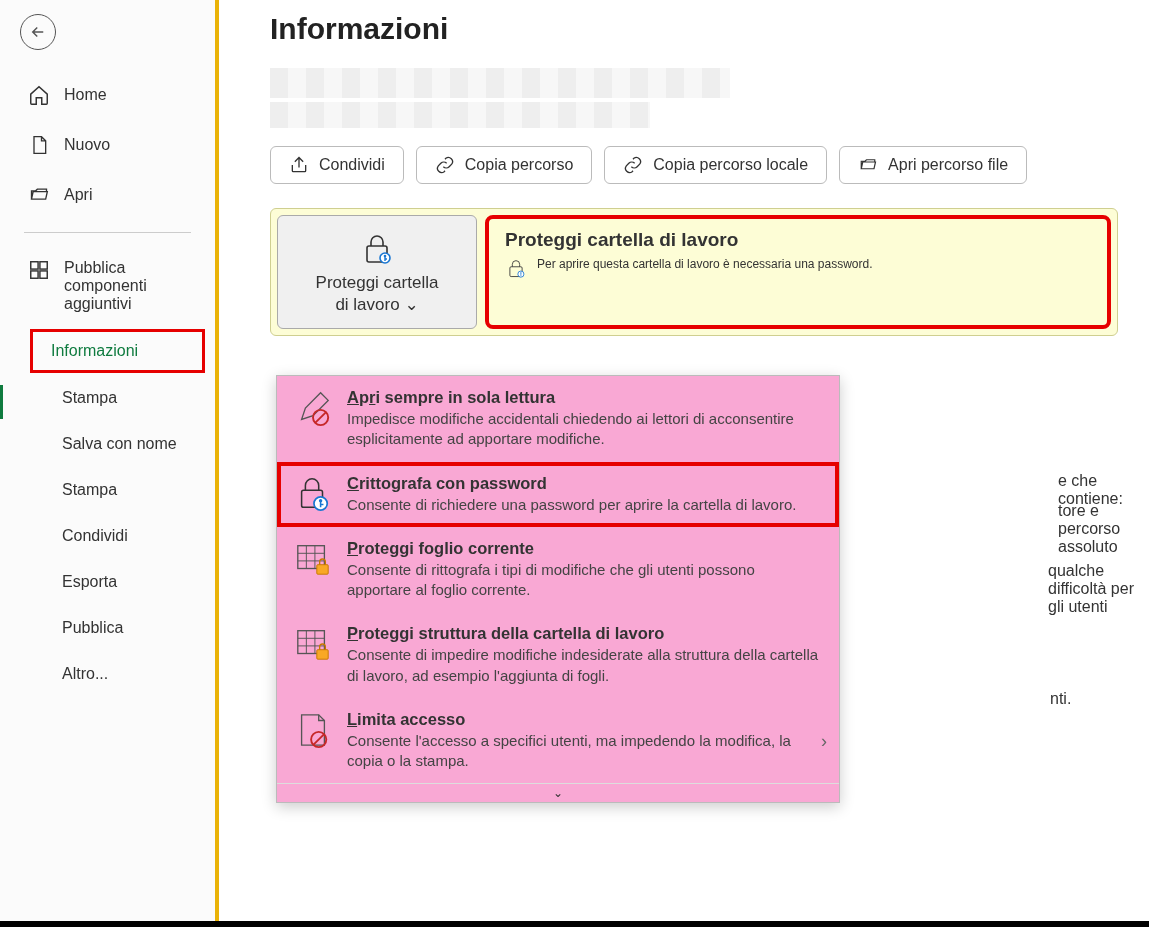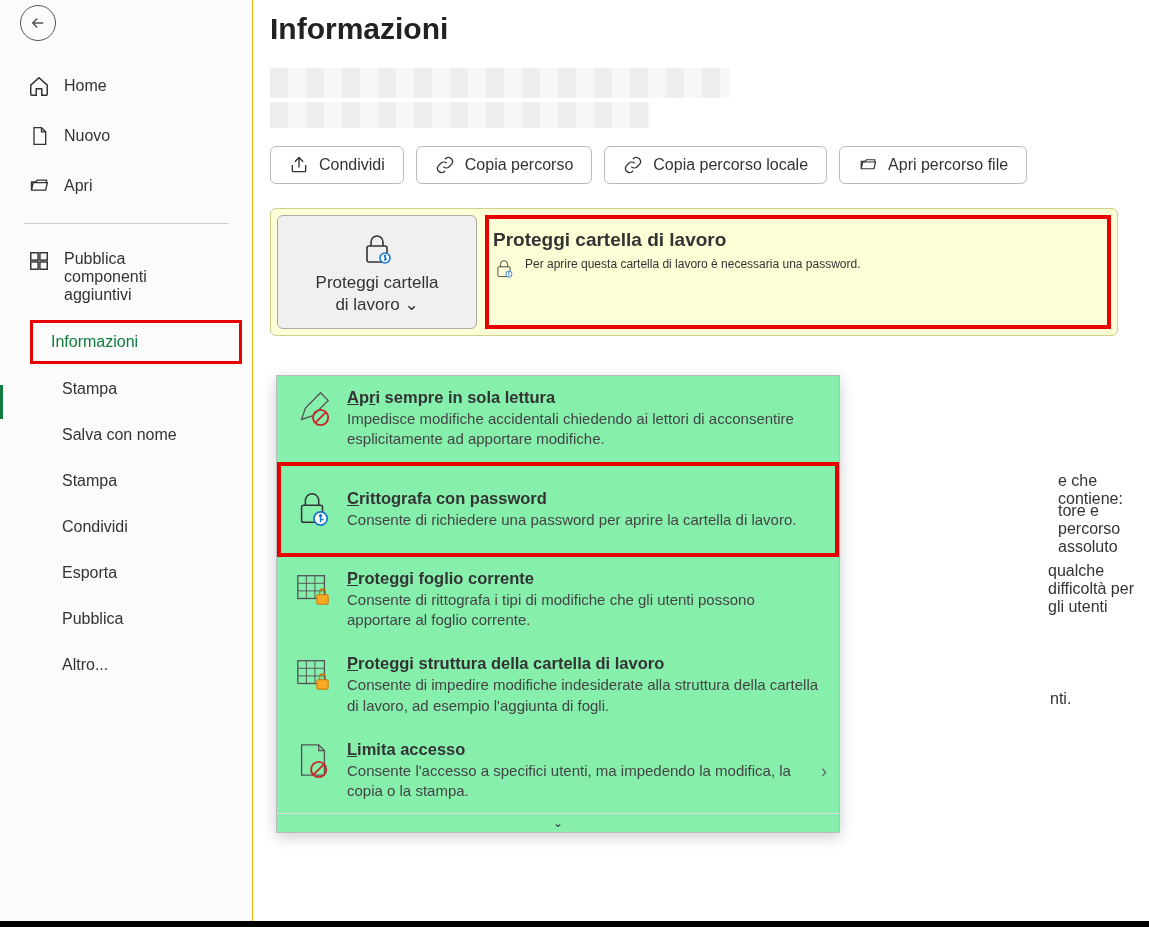--- a/index.html
+++ b/index.html
@@ -1,43 +1,43 @@
 <!DOCTYPE html>
 <html><head>
 <meta charset="utf-8">
 <style>
   * { box-sizing: border-box; margin: 0; padding: 0; }
   body { font-family: "Segoe UI", Arial, sans-serif; font-size: 14px; color: #333; width: 1149px; height: 927px; background: #fff; overflow: hidden; position: relative; }
-  .sidebar { position: absolute; left: 0; top: 0; width: 253px; height: 100%; background: #fbfbfb; border-right: 1px solid #eab308; padding-top: 0; }
+  .sidebar { position: absolute; left: 0; top: 0; width: 219px; height: 100%; background: #fbfbfb; border-right: 4px solid #eab308; padding-top: 9px; }
   .back-btn { width: 36px; height: 36px; border: 1.5px solid #555; border-radius: 50%; margin: 5px 0 20px 20px; display:flex; align-items:center; justify-content:center; cursor:pointer; }
   .nav-item { display:flex; align-items:center; gap: 14px; padding: 14px 10px 14px 28px; font-size:16px; cursor:pointer; }
   .nav-icon { width:22px; height:22px; flex-shrink:0; display:flex; align-items:center; justify-content:center; }
   .nav-divider { height:1px; background:#ccc; margin: 12px 24px; }
   .red-box-nav { border: 3px solid #e60000; margin: 2px 10px 2px 30px; padding: 10px 18px; font-size:16px; color:#0f7b3f; font-weight:400;}
   .sidebar-left-accent { position:absolute; left:0; top:385px; width:3px; height:34px; background:#0f7b3f;}
   .nav-sub { padding-left:62px; font-size:16px; padding-top:14px; padding-bottom:14px; cursor:pointer;}
   .main { position:absolute; left:210px; top:0; right:0; bottom:0; padding: 12px 0 0 60px; }
   .page-title { font-size: 30px; font-weight:600; color:#222; margin-bottom: 22px;}
   .path-blur { width:460px; height:30px; margin-bottom:4px; background: repeating-linear-gradient(90deg,#eee 0 18px,#f7f7f7 18px 36px); }
   .path-blur2 { width:380px; height:26px; margin-bottom:18px; background: repeating-linear-gradient(90deg,#eee 0 18px,#f7f7f7 18px 36px);}
   .toolbar { display:flex; gap:12px; margin-bottom:24px;}
   .tool-btn { display:flex; align-items:center; gap:10px; border:1px solid #bbb; border-radius:6px; padding: 8px 18px; font-size:16px; background:#fff; cursor:pointer;}
   .info-card { display:flex; border:1px solid #cfcf90; background:#fdfdd6; border-radius:6px; width: 848px; position:relative;}
   .protect-btn { width:200px; border:1px solid #aaa; background:#f0f0f0; border-radius:6px; padding:16px 10px 12px; display:flex; flex-direction:column; align-items:center; cursor:pointer; margin:6px;}
   .protect-btn-label { font-size:17px; text-align:center; margin-top:8px; line-height:1.3;}
-  .card-right { flex:1; border:4px solid #e60000; margin:6px 6px 6px 2px; border-radius:0; padding:10px 4px;}
+  .card-right { flex:1; border:4px solid #e60000; margin:6px 6px 6px 2px; border-radius:8px; padding:10px 16px;}
   .card-title { font-size:19px; font-weight:600; margin-bottom:6px;}
   .card-desc-row { display:flex; align-items:flex-start; gap:10px; font-size:12px;}
-  .menu { position:absolute; left:276px; top:375px; width:564px; background:#86efac; border:1px solid #bbb; box-shadow:0 4px 14px rgba(0,0,0,0.2); z-index:10;}
+  .menu { position:absolute; left:276px; top:375px; width:564px; background:#f9a8d4; border:1px solid #bbb; box-shadow:0 4px 14px rgba(0,0,0,0.2); z-index:10;}
   .menu-item { display:flex; gap:14px; padding:12px 16px; cursor:pointer; position:relative;}
   .menu-icon { width:40px; height:40px; flex-shrink:0; display:flex; align-items:center; justify-content:center;}
   .menu-text { flex:1;}
   .menu-title { font-size:16.5px; font-weight:600; margin-bottom:2px;}
   .menu-desc { font-size:15px; color:#444; line-height:1.35;}
-  .menu-item.highlight { border:4px solid #e60000; padding:23px 12px;}
+  .menu-item.highlight { border:4px solid #e60000; padding:8px 12px;}
   .menu-chevron { position:absolute; right:12px; top:50%; transform:translateY(-50%); font-size:18px; color:#666;}
   .menu-scroll-hint { text-align:center; font-size:12px; border-top:1px solid #ddd; padding:2px 0;}
   .bg-text { position:absolute; left:510px; font-size:16px; color:#333; z-index:0;}
   .bottom-border { position:absolute; left:0; bottom:0; right:0; height:6px; background:#000;}
   svg { display:block; }
 </style>
 </head>
 <body>
 
 <div class="sidebar">

